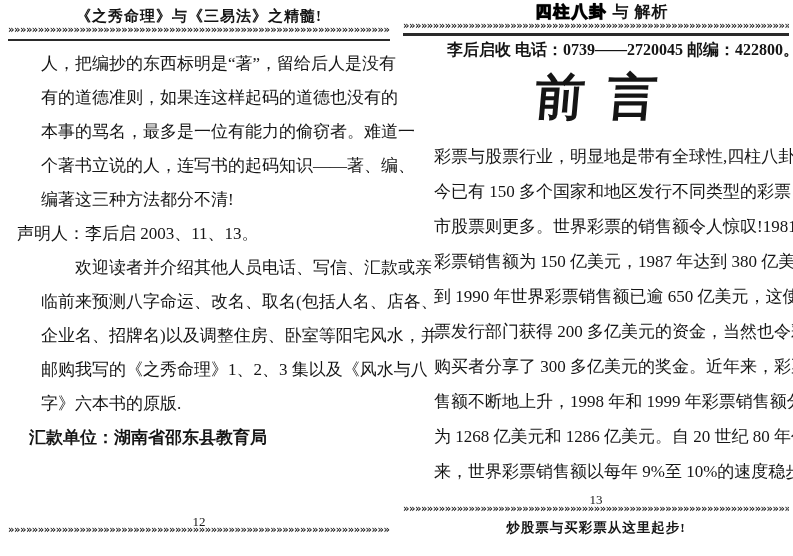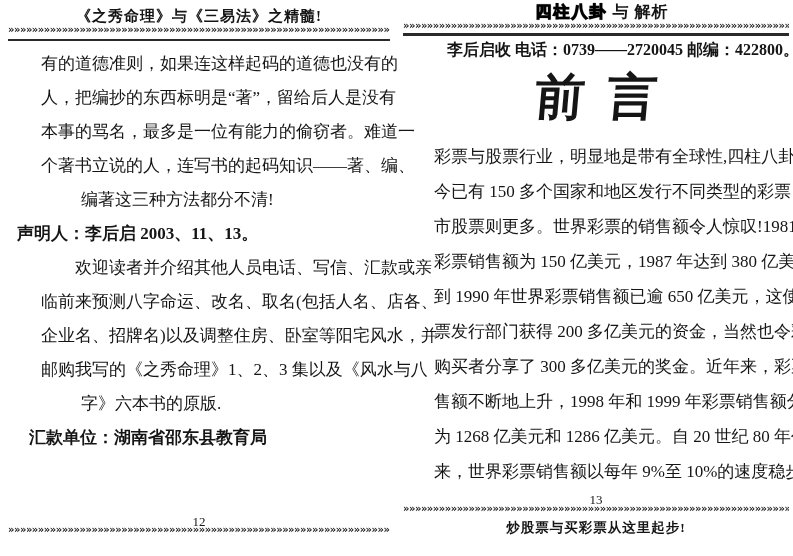--- a/index.html
+++ b/index.html
@@ -40,24 +40,24 @@
     letter-spacing: -0.5px; white-space: nowrap;
     color: #1c1c1c;
   }
   .rule { position: absolute; left: 0; right: 0; background: #2a2a2a; }
 
   .body-text { position: absolute; font-size: 17px; line-height: 34px; }
   .page-left  .body-text { top: 47px; left: 33px; right: 8px; }
   .page-right .body-text { top: 139px; left: 31px; right: 7px; line-height: 35px; font-size: 17px; }
 
   .tline { text-align: justify; text-align-last: justify; white-space: nowrap; }
-  .justify-except-last .tline:last-child { text-align-last: left; margin-left: 40px; }
+  .justify-except-last .tline:last-child { text-align-last: left; }
   .indent-first .tline:first-child { text-indent: 2em; }
 
-  .declarer-line { font-weight: bold; margin-left: -24px; line-height: 34px; }
+  .declarer-line { font-weight: normal; margin-left: -24px; line-height: 34px; }
   .notice-heading { font-weight: bold; text-align: center; line-height: 34px; letter-spacing: 2px; }
   .remit-line { font-weight: bold; margin-left: -12px; line-height: 34px; }
 
   .contact-line {
     position: absolute; top: 40px; left: 44px; right: 0;
     font-weight: bold; font-size: 16px; white-space: nowrap;
   }
 
   .preface-title {
     position: absolute; top: 64px; left: 0; right: 0;
@@ -84,22 +84,22 @@
 </head>
 <body>
 
 <div class="page page-left">
   <div class="page-header">《之秀命理》与《三易法》之精髓!</div>
   <div class="arrow-row" style="top:25px;">»»»»»»»»»»»»»»»»»»»»»»»»»»»»»»»»»»»»»»»»»»»»»»»»»»»»»»»»»»»»»»»»»»»»»»»»</div>
   <div class="rule" style="top:39px; height:2px;"></div>
 
   <div class="body-text">
     <div class="justify-except-last">
+        <div class="tline">人，把编抄的东西标明是“著”，留给后人是没有</div>
         <div class="tline">有的道德准则，如果连这样起码的道德也没有的</div>
-        <div class="tline">人，把编抄的东西标明是“著”，留给后人是没有</div>
         <div class="tline">本事的骂名，最多是一位有能力的偷窃者。难道一</div>
         <div class="tline">个著书立说的人，连写书的起码知识——著、编、</div>
         <div class="tline">编著这三种方法都分不清!</div>
       </div>
     <div class="declarer-line">声明人：李后启 2003、11、13。</div>
     <div class="justify-except-last indent-first">
         <div class="tline">欢迎读者并介绍其他人员电话、写信、汇款或亲</div>
         <div class="tline">临前来预测八字命运、改名、取名(包括人名、店各、</div>
         <div class="tline">企业名、招牌名)以及调整住房、卧室等阳宅风水，并</div>
         <div class="tline">邮购我写的《之秀命理》1、2、3 集以及《风水与八</div>

